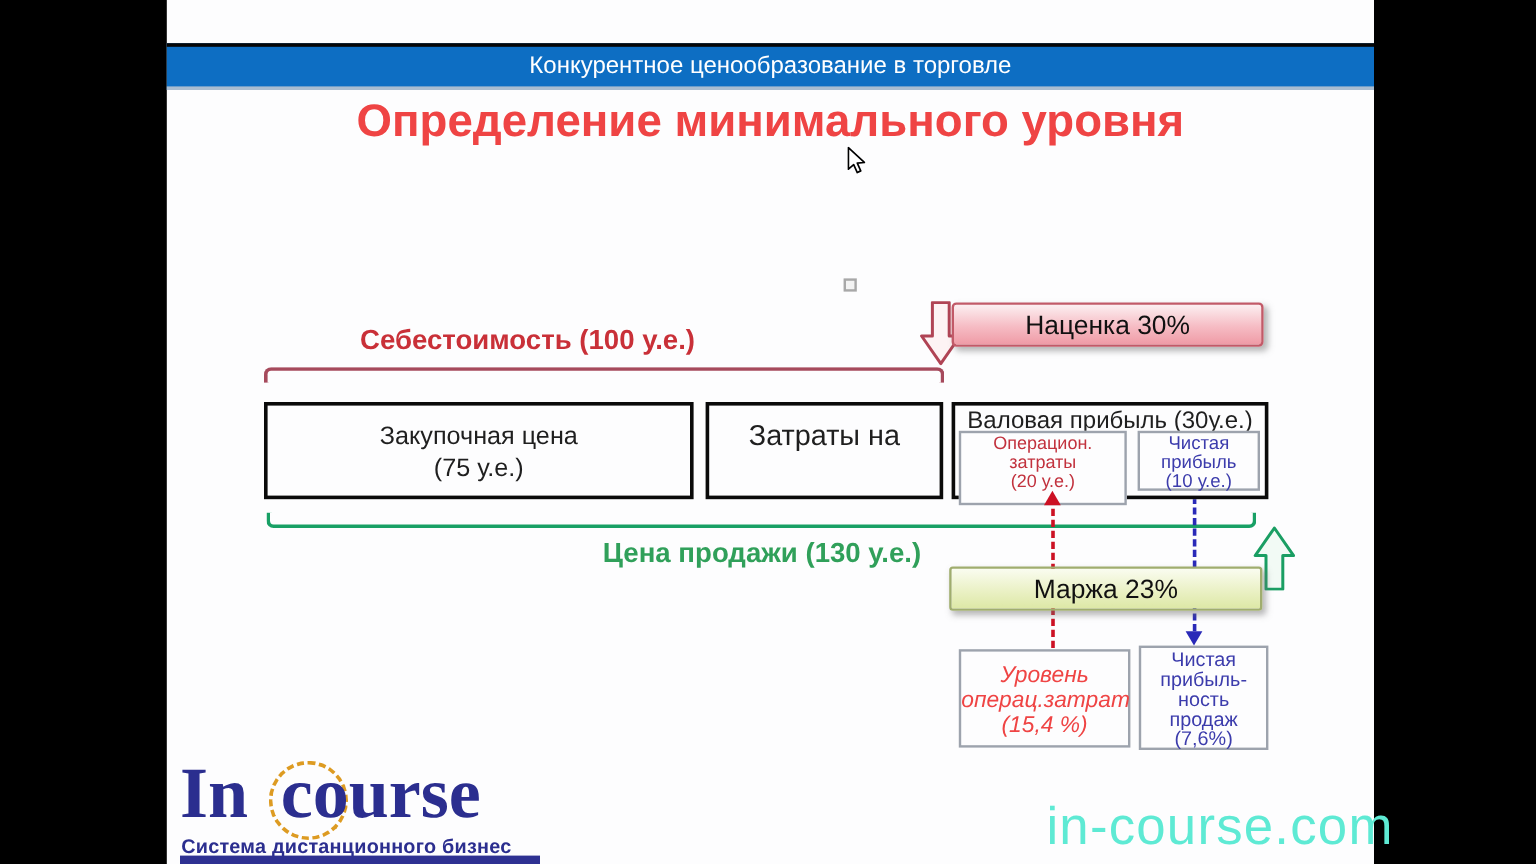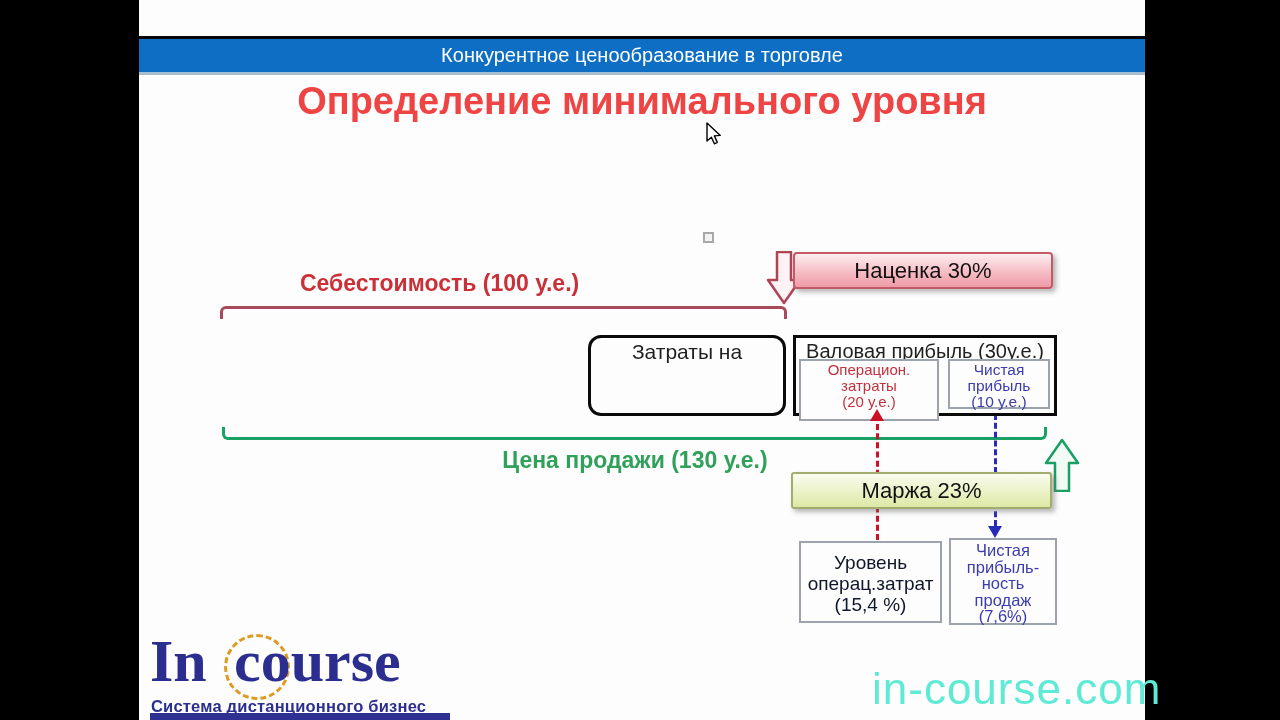--- a/index.html
+++ b/index.html
@@ -31,21 +31,21 @@
   #price-bracket{left:222px;top:427px;width:825px;height:13px;
                  border-bottom:3px solid #18a065;border-left:3px solid #18a065;
                  border-right:3px solid #18a065;border-radius:0 0 6px 6px;}
   #price-label{left:400px;top:447px;width:470px;text-align:center;color:#30a05a;
                font-weight:bold;font-size:23px;}
 
   
   .blackbox{border:3px solid #0a0a0a;background:#fdfdfe;color:#1f1f1f;
             text-align:center;z-index:2;}
   #box-purchase{left:220px;top:335px;width:358px;height:81px;font-size:21px;line-height:27px;padding-top:12px;}
-  #box-delivery{left:588px;top:335px;width:198px;height:81px;font-size:21px;line-height:27px;border-radius:13px;}
+  #box-delivery{left:588px;top:335px;width:198px;height:81px;font-size:24px;line-height:27px;padding-top:12px;}
   #box-gross{left:793px;top:335px;width:264px;height:81px;font-size:20px;line-height:23px;padding-top:2px;}
   .graybox{border:2px solid #9da3ad;background:#fdfdfe;text-align:center;z-index:2;}
   #box-opex{left:799px;top:359px;width:140px;height:62px;color:#c2323e;font-size:15px;line-height:16px;padding-top:1px;}
   #box-netp{left:948px;top:359px;width:102px;height:50px;color:#3c3cac;font-size:15.5px;line-height:16px;padding-top:1px;}
 
   
   #badge-markup{left:793px;top:252px;width:260px;height:37px;border:2px solid #c25a68;border-radius:4px;
       background:linear-gradient(#fceff1 0%,#f6bcc4 55%,#ef9ba6 100%);
       box-shadow:3px 3px 5px rgba(110,110,110,.5);
       text-align:center;font-size:22px;line-height:34px;color:#111;z-index:2;}
@@ -56,22 +56,22 @@
 
   
   #dash-red{left:876px;top:424px;width:0;height:116px;border-left:3px dashed #cc1124;z-index:1;}
   #dash-blue{left:994px;top:414px;width:0;height:112px;border-left:3px dashed #2a2ab8;z-index:1;}
   #arrow-red-up{left:870px;top:409px;width:0;height:0;border-left:7px solid transparent;
       border-right:7px solid transparent;border-bottom:12px solid #cc1124;z-index:3;}
   #arrow-blue-down{left:988px;top:526px;width:0;height:0;border-left:7px solid transparent;
       border-right:7px solid transparent;border-top:12px solid #2a2ab8;z-index:3;}
 
   
-  #box-opex-level{left:799px;top:541px;width:143px;height:82px;color:#0f172a;
-      font-size:19px;line-height:21px;padding-top:9px;}
+  #box-opex-level{left:799px;top:541px;width:143px;height:82px;color:#ef4444;
+      font-size:19px;line-height:21px;padding-top:9px;font-style:italic;}
   #box-net-profitability{left:949px;top:538px;width:108px;height:87px;color:#3c3cac;
       font-size:16.5px;line-height:16.5px;padding-top:2px;}
 
   
   #logo-in,#logo-course{top:630px;color:#2b2e8f;font-family:"Liberation Serif", serif;
       font-weight:bold;font-size:60px;line-height:62px;z-index:2;}
   #logo-in{left:150px;}
   #logo-course{left:234px;}
   #logo-ring{left:224px;top:634px;width:66px;height:66px;border:3px dashed #dd9b22;
       border-radius:50%;z-index:1;}
@@ -101,20 +101,24 @@
   </div>
 
   <div class="abs" id="cost-label">Себестоимость (100 у.е.)</div>
   <div class="abs" id="cost-bracket"></div>
 
   <svg class="abs" id="markup-arrow" style="left:766px;top:251px;" width="36" height="54" viewBox="0 0 36 54">
     <polygon points="11,1 25,1 25,29 34,29 18,52 2,29 11,29" fill="#fdf3f4" stroke="#b04455" stroke-width="2.5" stroke-linejoin="round"></polygon>
   </svg>
   <div class="abs" id="badge-markup">Наценка 30%</div>
 
+  <div class="abs blackbox" id="box-purchase">
+    <div>Закупочная цена</div>
+    <div>(75 у.е.)</div>
+  </div>
   <div class="abs blackbox" id="box-delivery">
     <div>Затраты на</div>
   </div>
   <div class="abs blackbox" id="box-gross">Валовая прибыль (30у.е.)</div>
   <div class="abs graybox" id="box-opex">
     <div>Операцион.</div>
     <div>затраты</div>
     <div>(20 у.е.)</div>
   </div>
   <div class="abs graybox" id="box-netp">

